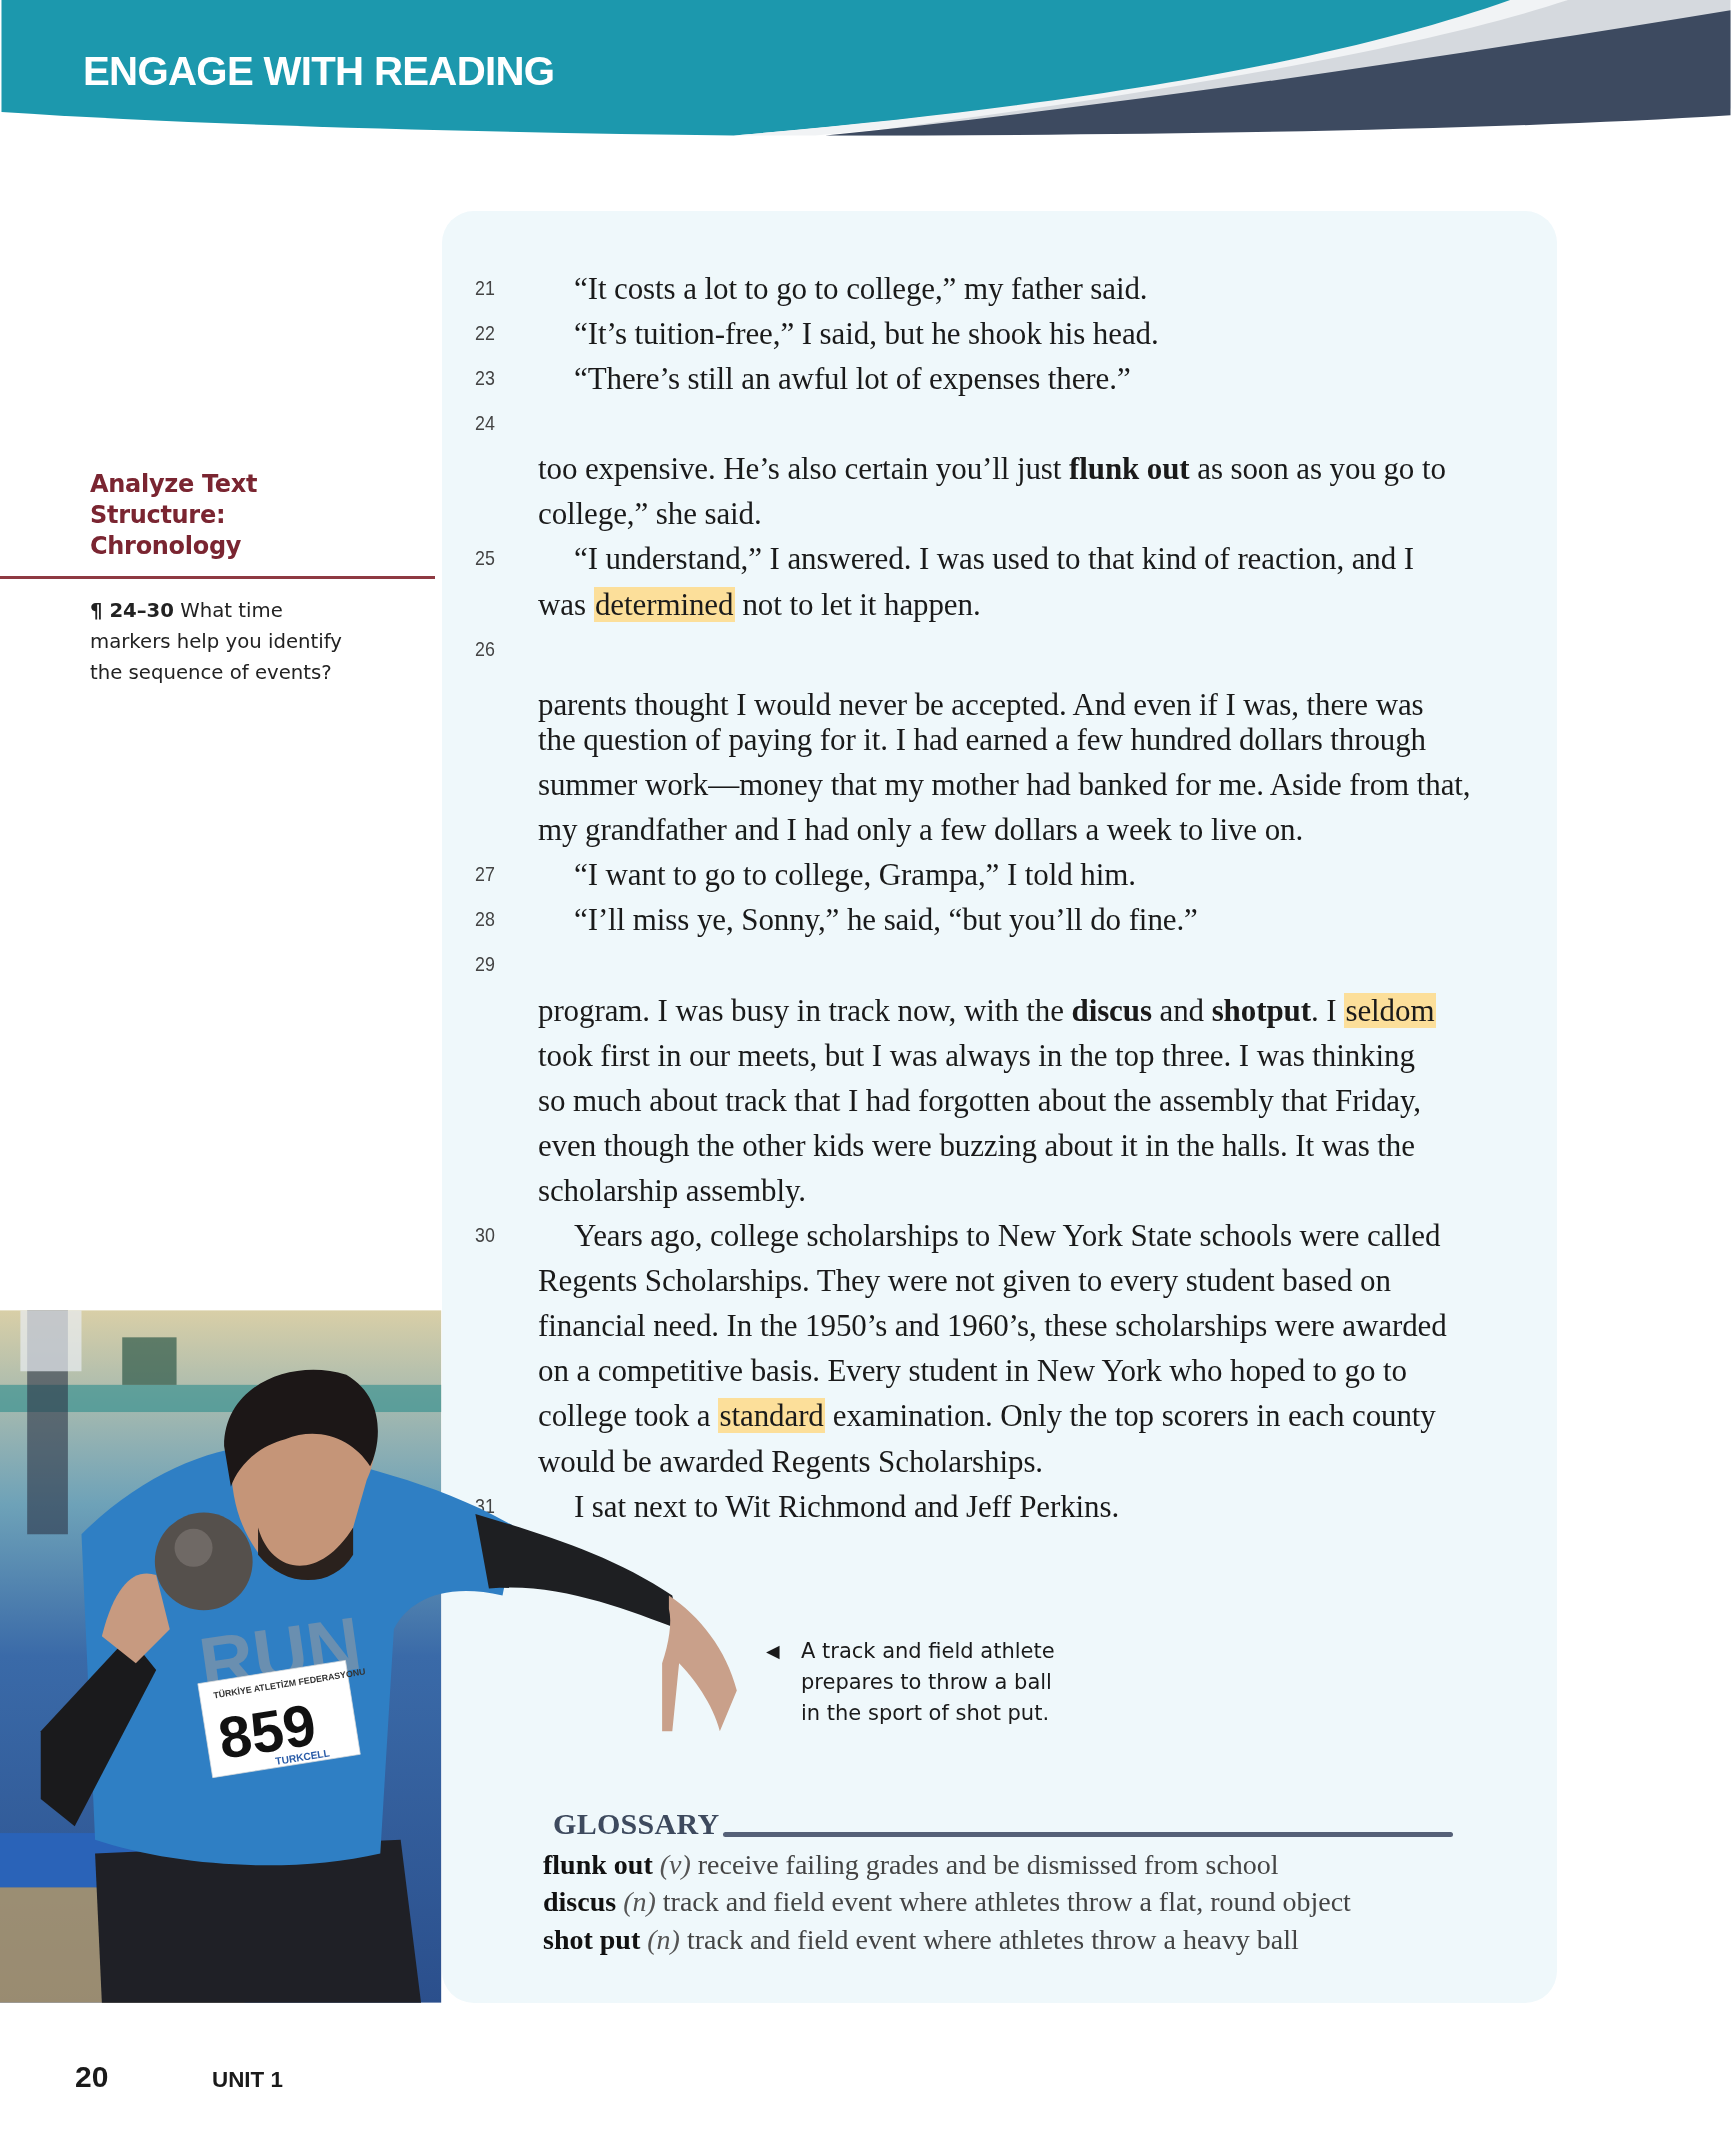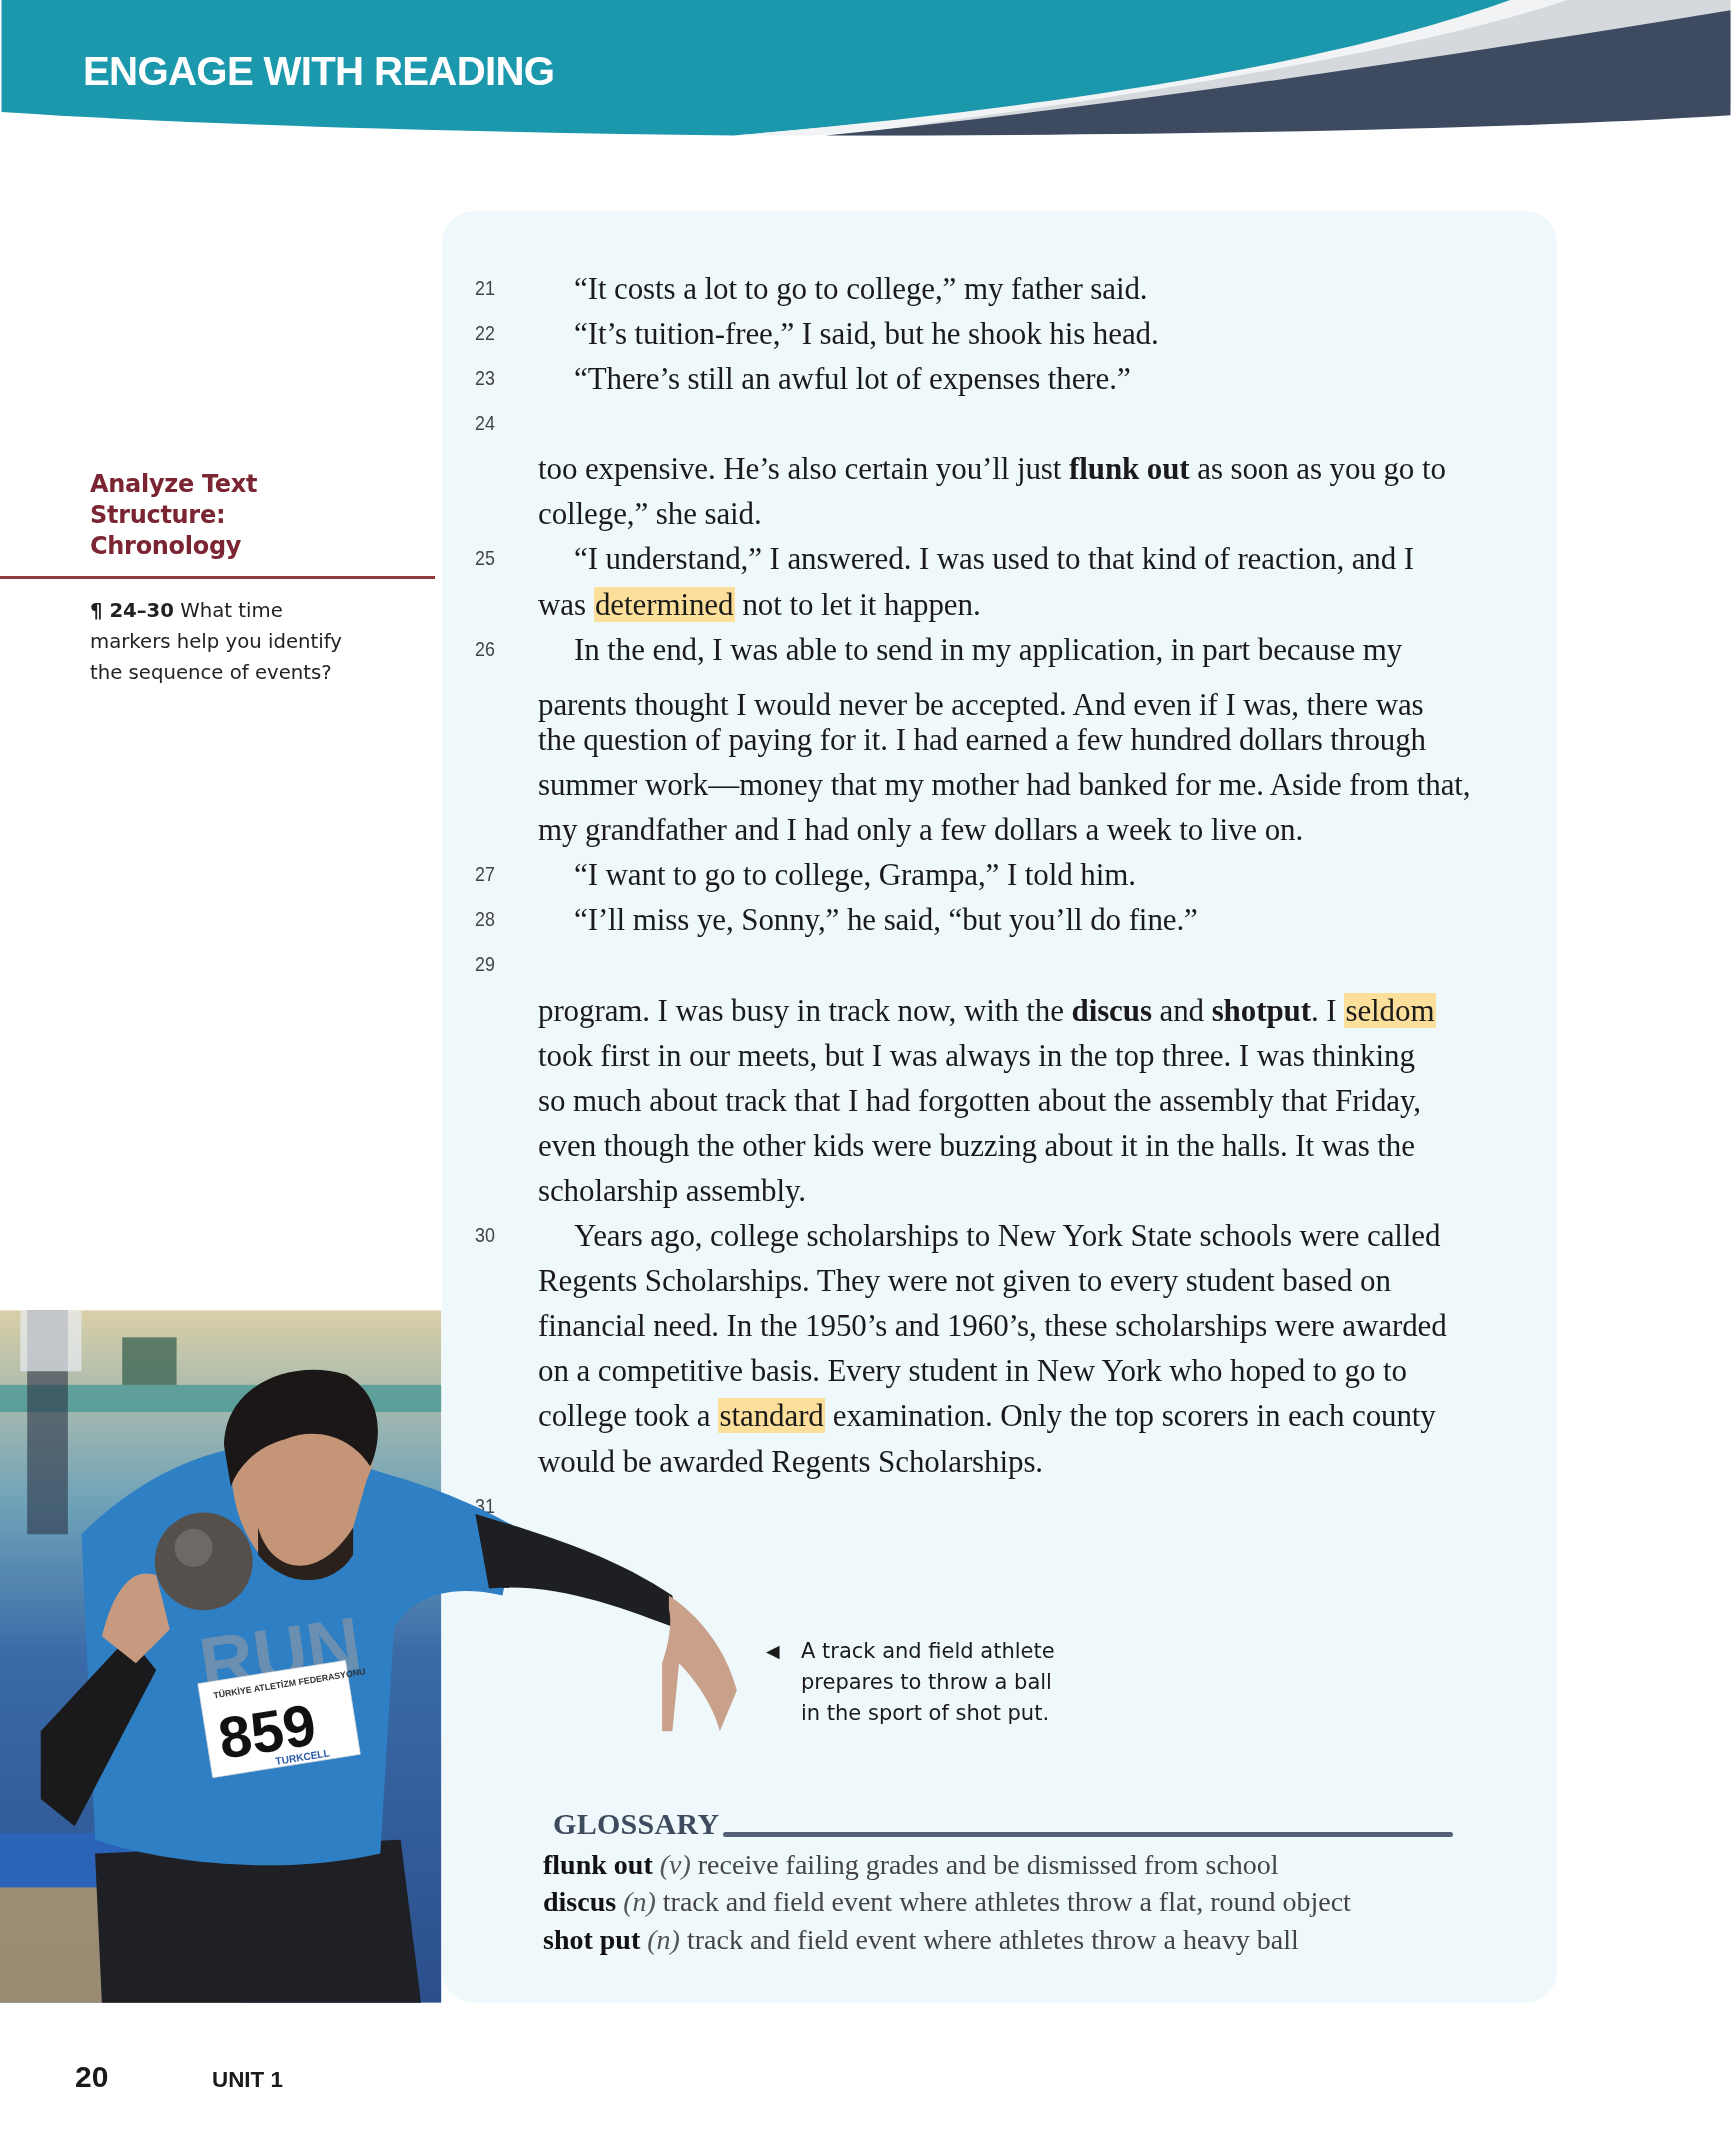--- a/index.html
+++ b/index.html
@@ -92,21 +92,20 @@
       </div>
       <div class="line" style="top: 330px;">
         <span class="lnum" style="top: 5.4px;">25</span>
         <span class="ltext indent"><span>“I understand,” I answered. I was used to that kind of reaction, and I</span></span>
       </div>
       <div class="line" style="top: 376px;">
         <span class="ltext"><span>was </span><span class="hl">determined</span><span> not to let it happen.</span></span>
       </div>
       <div class="line" style="top: 421px;">
         <span class="lnum" style="top: 5.4px;">26</span>
-        <span class="ltext indent"><span>In the end, I was able to send in my application, in part because my</span></span>
       </div>
       <div class="line" style="top: 466px; margin-top: 10px;">
         <span class="ltext"><span>parents thought I would never be accepted. And even if I was, there was</span></span>
       </div>
       <div class="line" style="top: 511px;">
         <span class="ltext"><span>the question of paying for it. I had earned a few hundred dollars through</span></span>
       </div>
       <div class="line" style="top: 556px;">
         <span class="ltext"><span>summer work—money that my mother had banked for me. Aside from that,</span></span>
       </div>
@@ -153,20 +152,21 @@
         <span class="ltext"><span>on a competitive basis. Every student in New York who hoped to go to</span></span>
       </div>
       <div class="line" style="top: 1187px;">
         <span class="ltext"><span>college took a </span><span class="hl">standard</span><span> examination. Only the top scorers in each county</span></span>
       </div>
       <div class="line" style="top: 1233px;">
         <span class="ltext"><span>would be awarded Regents Scholarships.</span></span>
       </div>
       <div class="line" style="top: 1278px;">
         <span class="lnum" style="top: 5.4px;">31</span>
+        <span class="ltext indent"><span>I sat next to Wit Richmond and Jeff Perkins.</span></span>
       </div>
     </div>
 </div>
 
 <div class="photo">
   <svg width="747" height="693" viewBox="0 0 1100 1020" style="position:absolute;left:0;top:0;">
     <defs>
       <clipPath id="bgclip">
           <rect x="0" y="0" width="650" height="1020"></rect>
         </clipPath>

